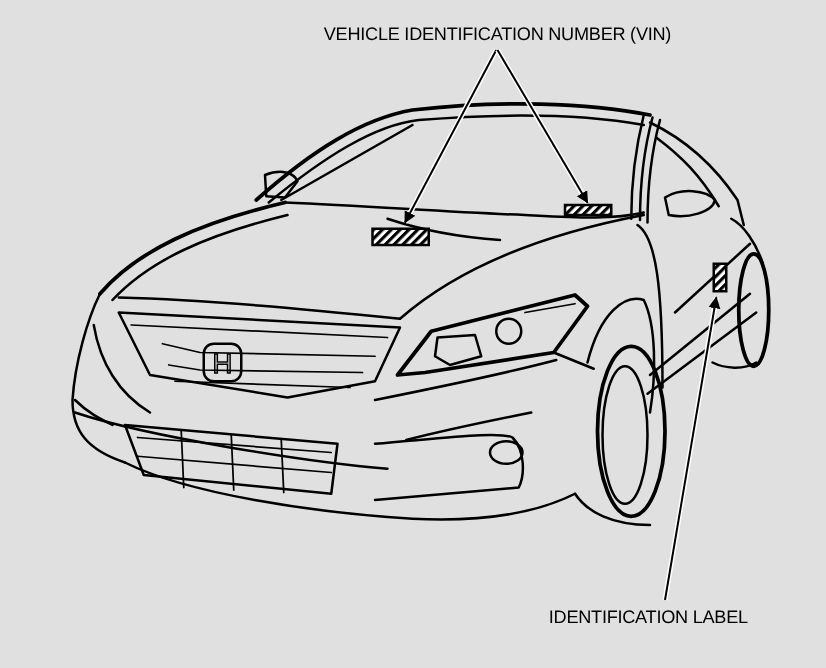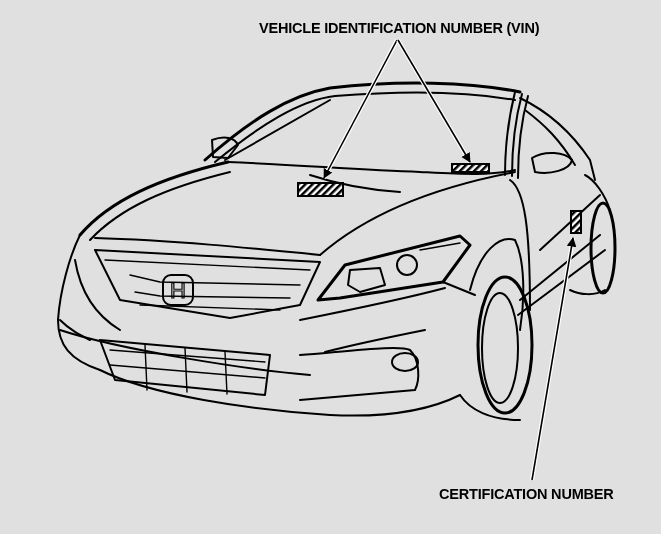--- a/index.html
+++ b/index.html
@@ -1,29 +1,29 @@
 <!DOCTYPE html>
 <html><head>
 <meta charset="utf-8">
 <style>
   html, body { margin: 0; padding: 0; }
   body { width: 661px; height: 534px; background: #e0e0e0; overflow: hidden; position: relative; font-family: "Liberation Sans", sans-serif; }
-  .label { position: absolute; font-weight: bold; font-size: 14.5px; color: #000; letter-spacing: -0.2px; white-space: nowrap; }
+  .label { position: absolute; font-weight: normal; font-size: 14.5px; color: #000; letter-spacing: -0.2px; white-space: nowrap; }
   #vin-label { left: 259px; top: 20px; }
   #cert-label { left: 439px; top: 486px; }
   svg { position: absolute; left: 0; top: 0; }
   .ln { fill: none; stroke: #000; stroke-width: 2; stroke-linecap: round; stroke-linejoin: round; }
   .th { stroke-width: 1.4; }
   .tk { stroke-width: 3; }
 </style>
 </head>
 <body>
 
 <div id="vin-label" class="label">VEHICLE IDENTIFICATION NUMBER (VIN)</div>
-<div id="cert-label" class="label">CERTIFICATION NUMBER</div>
+<div id="cert-label" class="label">IDENTIFICATION LABEL</div>
 
 <svg width="661" height="534" viewBox="0 0 661 534">
   <defs>
     <pattern id="hatch" width="5" height="5" patternUnits="userSpaceOnUse" patternTransform="rotate(45)">
       <rect width="5" height="5" fill="#fff"></rect>
       <rect width="2.5" height="5" fill="#000"></rect>
     </pattern>
     <marker id="arrow" viewBox="0 0 10 10" refX="9" refY="5" markerWidth="6" markerHeight="8" orient="auto">
       <path d="M0,0 L10,5 L0,10 z" fill="#000"></path>
     </marker>

